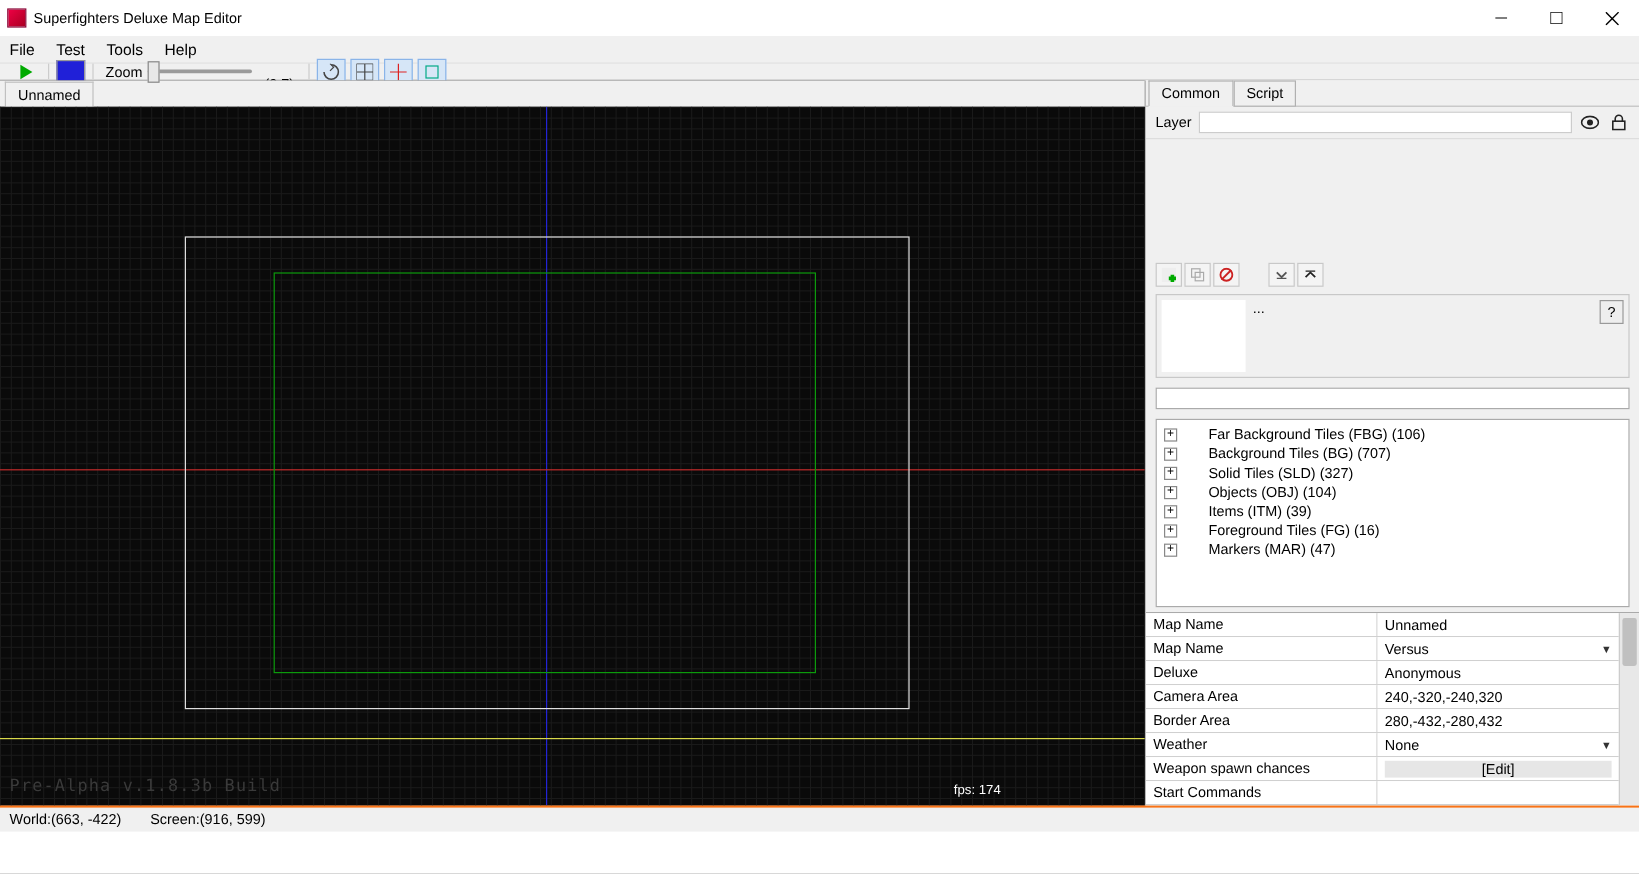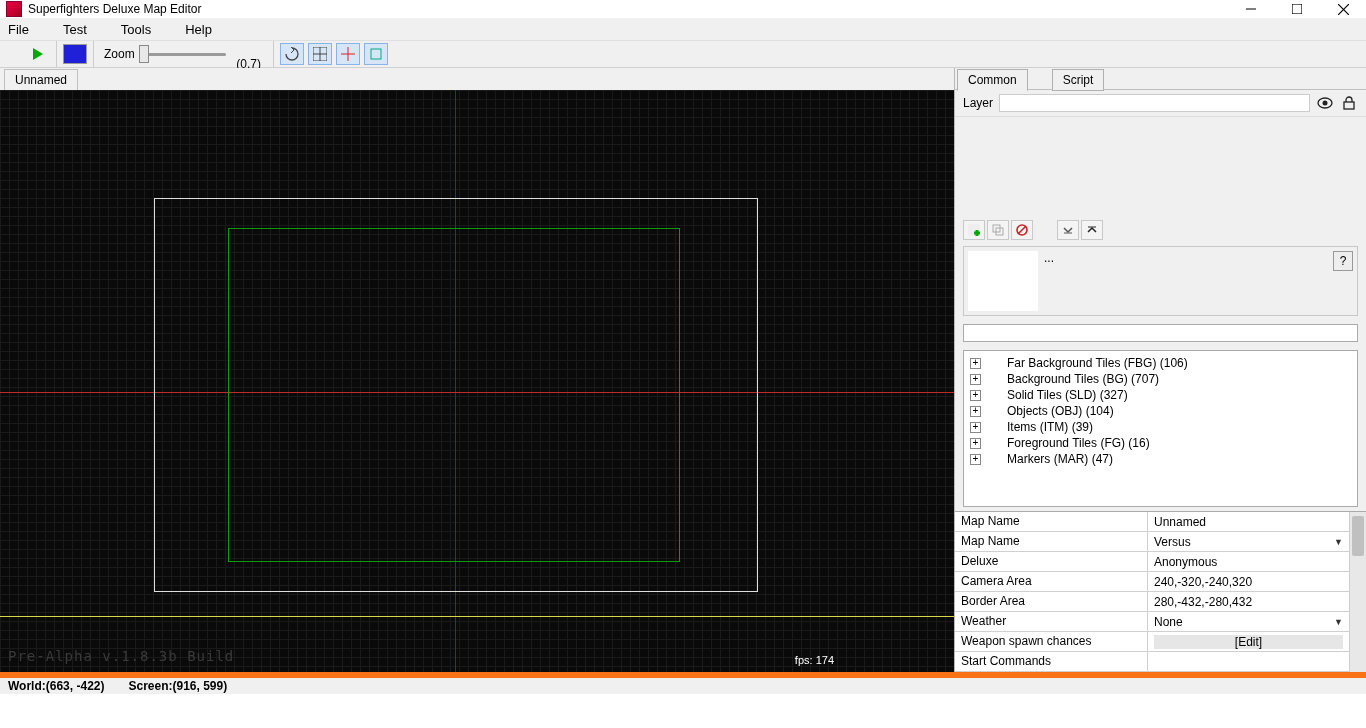--- a/index.html
+++ b/index.html
@@ -1,30 +1,30 @@
 <!DOCTYPE html>
 <html><head>
 <meta charset="utf-8">
 <style>
 * { margin: 0; padding: 0; box-sizing: border-box; font-family: "Segoe UI", Tahoma, Arial, sans-serif; }
 html, body { width: 1366px; height: 728px; overflow: hidden; background: #fff; }
 
 
-.titlebar { height: 18px; background: #fff; display: flex; align-items: center; padding-left: 6px; }
+.titlebar { height: 30px; background: #fff; display: flex; align-items: center; padding-left: 6px; }
 .titlebar .appicon { width: 16px; height: 16px; background: linear-gradient(135deg,#e04,#a02); margin-right: 6px; border:1px solid #803; }
 .titlebar .title { font-size: 12px; color: #000; flex: 1; }
 .winbtns { display:flex; }
 .winbtn { width: 46px; height: 30px; display:flex; align-items:center; justify-content:center; font-size:14px; }
 
 
-.menubar { height: 22px; background: #f0f0f0; display:flex; align-items:center; padding-left: 8px; gap: 34px; font-size:13px; }
+.menubar { height: 22px; background: #f0f0f0; display:flex; align-items:center; padding-left: 8px; gap: 18px; font-size:13px; }
 .menubar span { cursor:default; }
 
 
-.toolbar { height: 28px; background: #f0f0f0; border-top:1px solid #e0e0e0; border-bottom:1px solid #d0d0d0; display:flex; align-items:center; padding: 0 20px; }
+.toolbar { height: 15px; background: #f0f0f0; border-top:1px solid #e0e0e0; border-bottom:1px solid #d0d0d0; display:flex; align-items:center; padding: 0 4px; }
 .tgroup { display:flex; align-items:center; border-right:1px solid #ccc; height:100%; padding:0 6px; gap:4px; }
 .tgroup:last-child { border-right:none; }
 .tbtn { width:24px; height:22px; border:1px solid transparent; display:flex; align-items:center; justify-content:center; font-size:12px; }
 .tbtn.active { border:1px solid #8ab4e8; background:#d6e6f7; }
 .play { width:0;height:0;border-left:10px solid #0a0;border-top:6px solid transparent;border-bottom:6px solid transparent; }
 .colorbox { width:24px; height:20px; background:#2020d8; border:1px solid #999; }
 .zoomlabel { font-size:12px; margin-left:4px; }
 .slider { flex:1; height:20px; position:relative; display:flex; align-items:center; min-width:60px;}
 .slider .track { height:3px; background:#9a9a9a; width:100%; border-radius:2px; position:relative;}
 .slider .thumb { position:absolute; width:10px; height:18px; background:#e8e8e8; border:1px solid #888; top:1px; }
@@ -49,21 +49,21 @@
 .camera { position:absolute; border:1px solid #dfdfdf; left:154px; top:108px; width:604px; height:394px; }
 .border { position:absolute; border:1px solid #0c9a0c; left:228px; top:138px; width:452px; height:334px; }
 .axis-v { position:absolute; width:1px; background:#2324d6; left:455px; top:0; bottom:0; }
 .axis-h { position:absolute; height:1px; background:#c02c2c; left:0; right:0; top:302px; }
 .bottomline { position:absolute; height:1px; background:#d8d84a; left:0; right:0; top:526px; }
 .buildtext { position:absolute; left:8px; bottom:8px; color:#3a3a3a; font-family: monospace; font-size:14px; letter-spacing:1px;}
 .fps { position:absolute; right:120px; bottom:6px; color:#fff; font-size:11px; }
 
 
 .rightpanel { width:412px; background:#f0f0f0; border-left:1px solid #b8b8b8; display:flex; flex-direction:column; }
-.rtabs { height:22px; display:flex; padding-left:2px; border-bottom:1px solid #c0c0c0; align-items:center;gap:24px;}
+.rtabs { height:22px; display:flex; padding-left:2px; border-bottom:1px solid #c0c0c0; align-items:flex-end;}
 .rtab { font-size:12px; padding:3px 10px; border:1px solid #b0b0b0; background:#f0f0f0; margin-right:0; position:relative; bottom:-1px;}
 .rtab.active { background:#f0f0f0; border-bottom-color:#f0f0f0; }
 
 .layersec { padding:4px 8px; display:flex; align-items:center; gap:6px; font-size:12px; border-bottom:1px solid #ddd;}
 .layersec .linput { flex:1; border:1px solid #ccc; height:18px; background:#fff; }
 .iconbtn { width:18px; height:18px; display:flex; align-items:center; justify-content:center; font-size:13px;}
 .layerspace { height:110px; }
 
 .toolrow { display:flex; gap:2px; padding:2px 8px; align-items:center;}
 .sqbtn { width:22px;height:20px; border:1px solid #c8c8c8; background:#f4f4f4; display:flex;align-items:center;justify-content:center; font-size:11px;}
@@ -83,21 +83,21 @@
 .propinner { flex:1; }
 .proprow { display:flex; border-bottom:1px solid #d0d0d0; font-size:12px; height:20px; }
 .proprow .plabel { width:193px; padding:2px 6px; border-right:1px solid #d0d0d0; background:#fff;}
 .proprow .pval { flex:1; padding:2px 6px; background:#fff; display:flex; align-items:center; justify-content:space-between;}
 .pval .dd { font-size:9px; color:#333; }
 .pval .editbtn { flex:1; text-align:center; border:none; background:#e6e6e6; }
 .propscroll { width:17px; background:#e8e8e8; border-left:1px solid #ccc; position:relative;}
 .propscroll .sthumb { position:absolute; left:2px; right:2px; top:4px; height:40px; background:#c0c0c0; border-radius:2px;}
 
 
-.statusbar { height:22px; background:#f0f0f0; border-top:6px solid #f97316; display:flex; align-items:center; font-size:12px; padding-left:8px; gap:24px;font-weight:bold;}
+.statusbar { height:22px; background:#f0f0f0; border-top:2px solid #f97316; display:flex; align-items:center; font-size:12px; padding-left:8px; gap:24px;}
 
 svg { display:block; }
 </style>
 </head>
 <body>
 
 <div class="titlebar">
   <div class="appicon"></div>
   <div class="title">Superfighters Deluxe Map Editor</div>
   <div class="winbtns">

